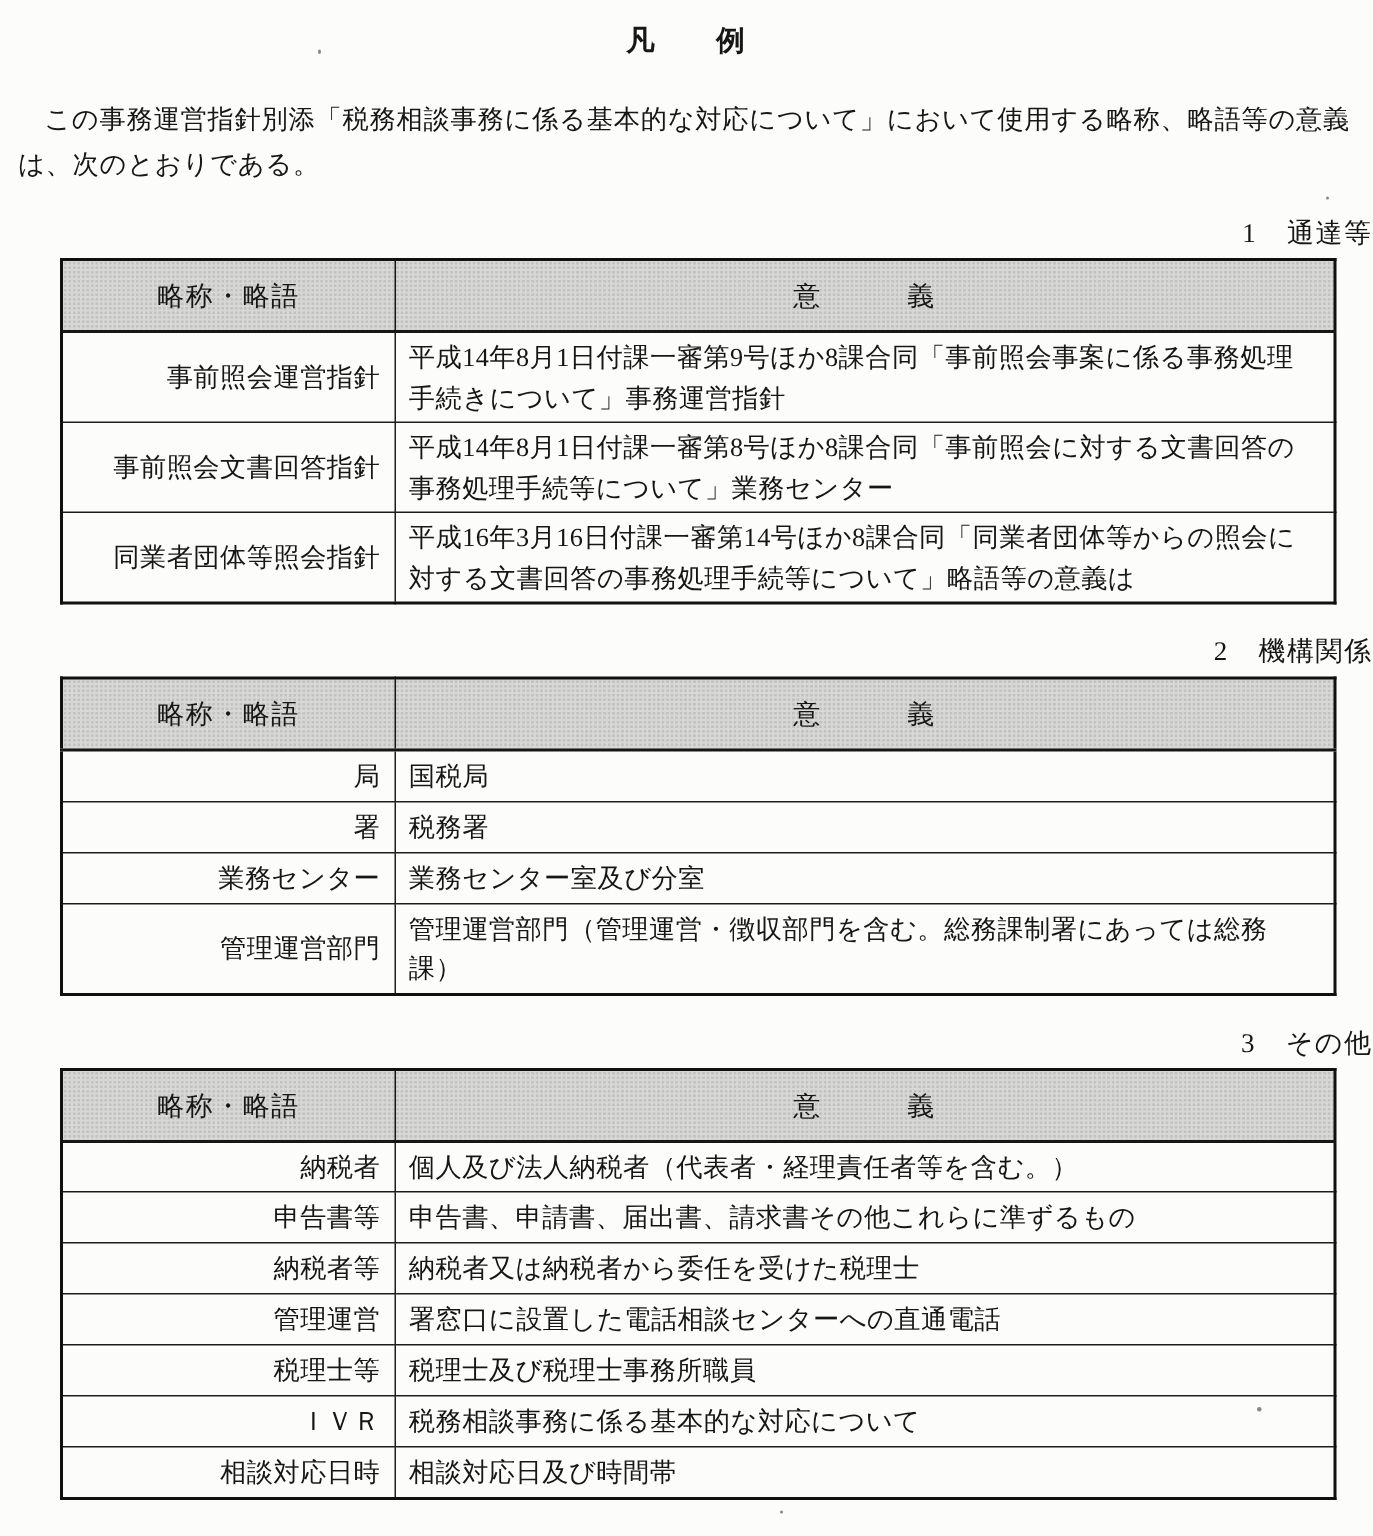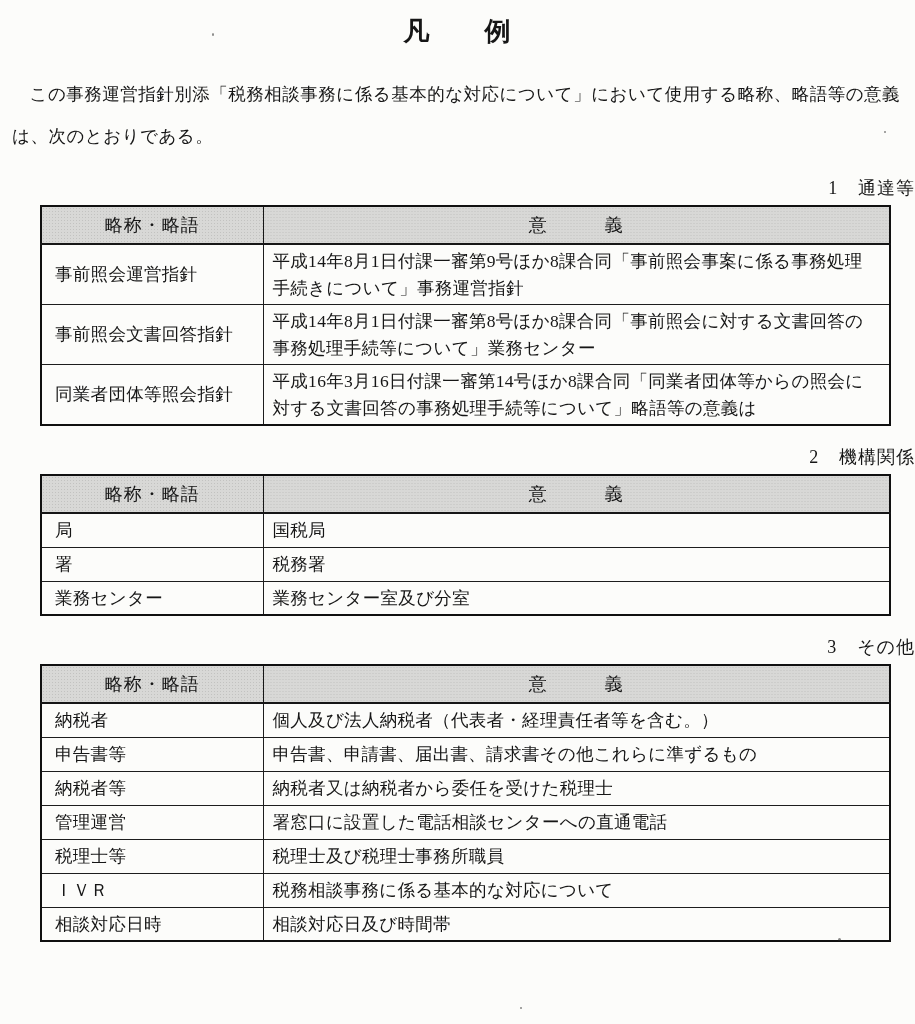--- a/index.html
+++ b/index.html
@@ -11,28 +11,28 @@
     background: #fcfcfa;
     font-family: "Liberation Serif", "DejaVu Serif", serif;
     color: #161616;
     overflow: hidden;
   }
   .doc-title {
     margin: 0;
     padding-top: 14px;
     text-align: center;
     font-family: Liberation Serif, serif;
-    font-size: 26px;
+    font-size: 19px;
     font-weight: bold;
     letter-spacing: 1px;
   }
   .intro {
     margin: 24px 12px 16px 12px;
     font-size: 17.5px;
-    line-height: 42px;
+    line-height: 30px;
     text-indent: 1em;
     letter-spacing: 0.5px;
   }
   .section-head {
     margin: 19px 0 5px 20px;
     font-size: 18px;
     letter-spacing: 1px;
     text-align: right;
   }
   .sec-num { display: inline-block; margin-right: 1.1em; }
@@ -44,34 +44,34 @@
     border: 2.5px solid #101010;
     font-size: 17.5px;
   }
   table.legend col.c-term { width: 222px; }
   table.legend th {
     border: 1.7px solid #161616;
     border-bottom-width: 2.4px;
     background-color: #d8d8d6;
     background-image: radial-gradient(rgba(0,0,0,0.10) 1px, transparent 1px);
     background-size: 3px 3px;
-    height: 38px;
+    height: 48px;
     font-weight: normal;
     font-size: 18px;
     letter-spacing: 1px;
     padding: 2px 4px;
   }
   table.legend td {
     border: 1.7px solid #1d1d1d;
     padding: 3px 9px;
     line-height: 26.5px;
     vertical-align: middle;
     letter-spacing: 0.3px;
   }
-  table.legend td.term { padding-left: 13px; }
+  table.legend td.term { padding-left: 13px; text-align: right; }
   table.t-single td { height: 34px; }
   .speck { position: absolute; background: rgba(40,40,40,0.55); border-radius: 50%; }
   .s1 { left: 838px; top: 938px; width: 3px; height: 3px; }
   .s2 { left: 520px; top: 1007px; width: 2px; height: 2px; }
   .s3 { left: 212px; top: 33px;  width: 2px; height: 3px; }
   .s4 { left: 884px; top: 131px; width: 2px; height: 2px; }
 </style>
 </head>
 <body>
 
@@ -131,20 +131,24 @@
         <td class="meaning">国税局</td>
       </tr>
       <tr>
         <td class="term">署</td>
         <td class="meaning">税務署</td>
       </tr>
       <tr>
         <td class="term">業務センター</td>
         <td class="meaning">業務センター室及び分室</td>
       </tr>
+      <tr>
+        <td class="term">管理運営部門</td>
+        <td class="meaning">管理運営部門（管理運営・徴収部門を含む。総務課制署にあっては総務課）</td>
+      </tr>
     </tbody>
   </table>
 
   <div class="section-head">
     <span class="sec-num">3</span><span>その他</span>
   </div>
   <table class="legend t-single">
     <colgroup>
         <col class="c-term">
         <col class="c-meaning">

